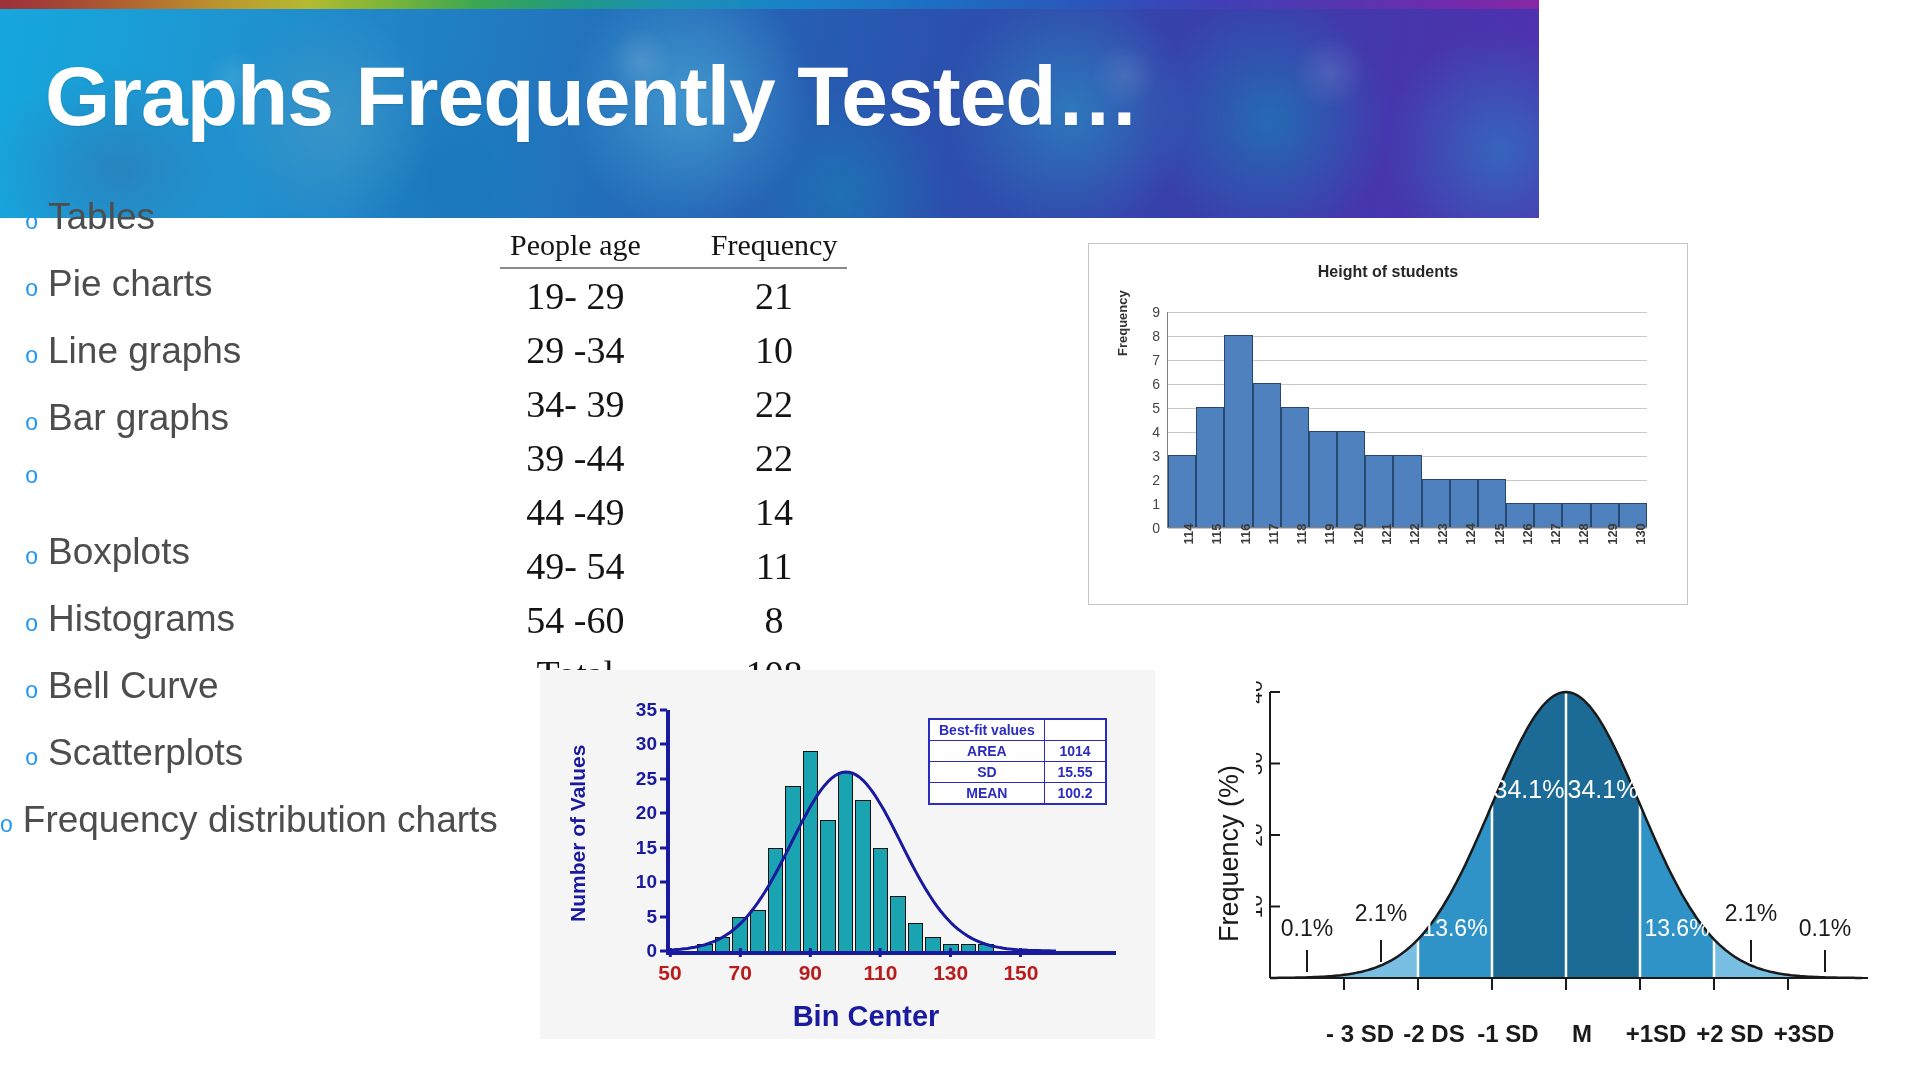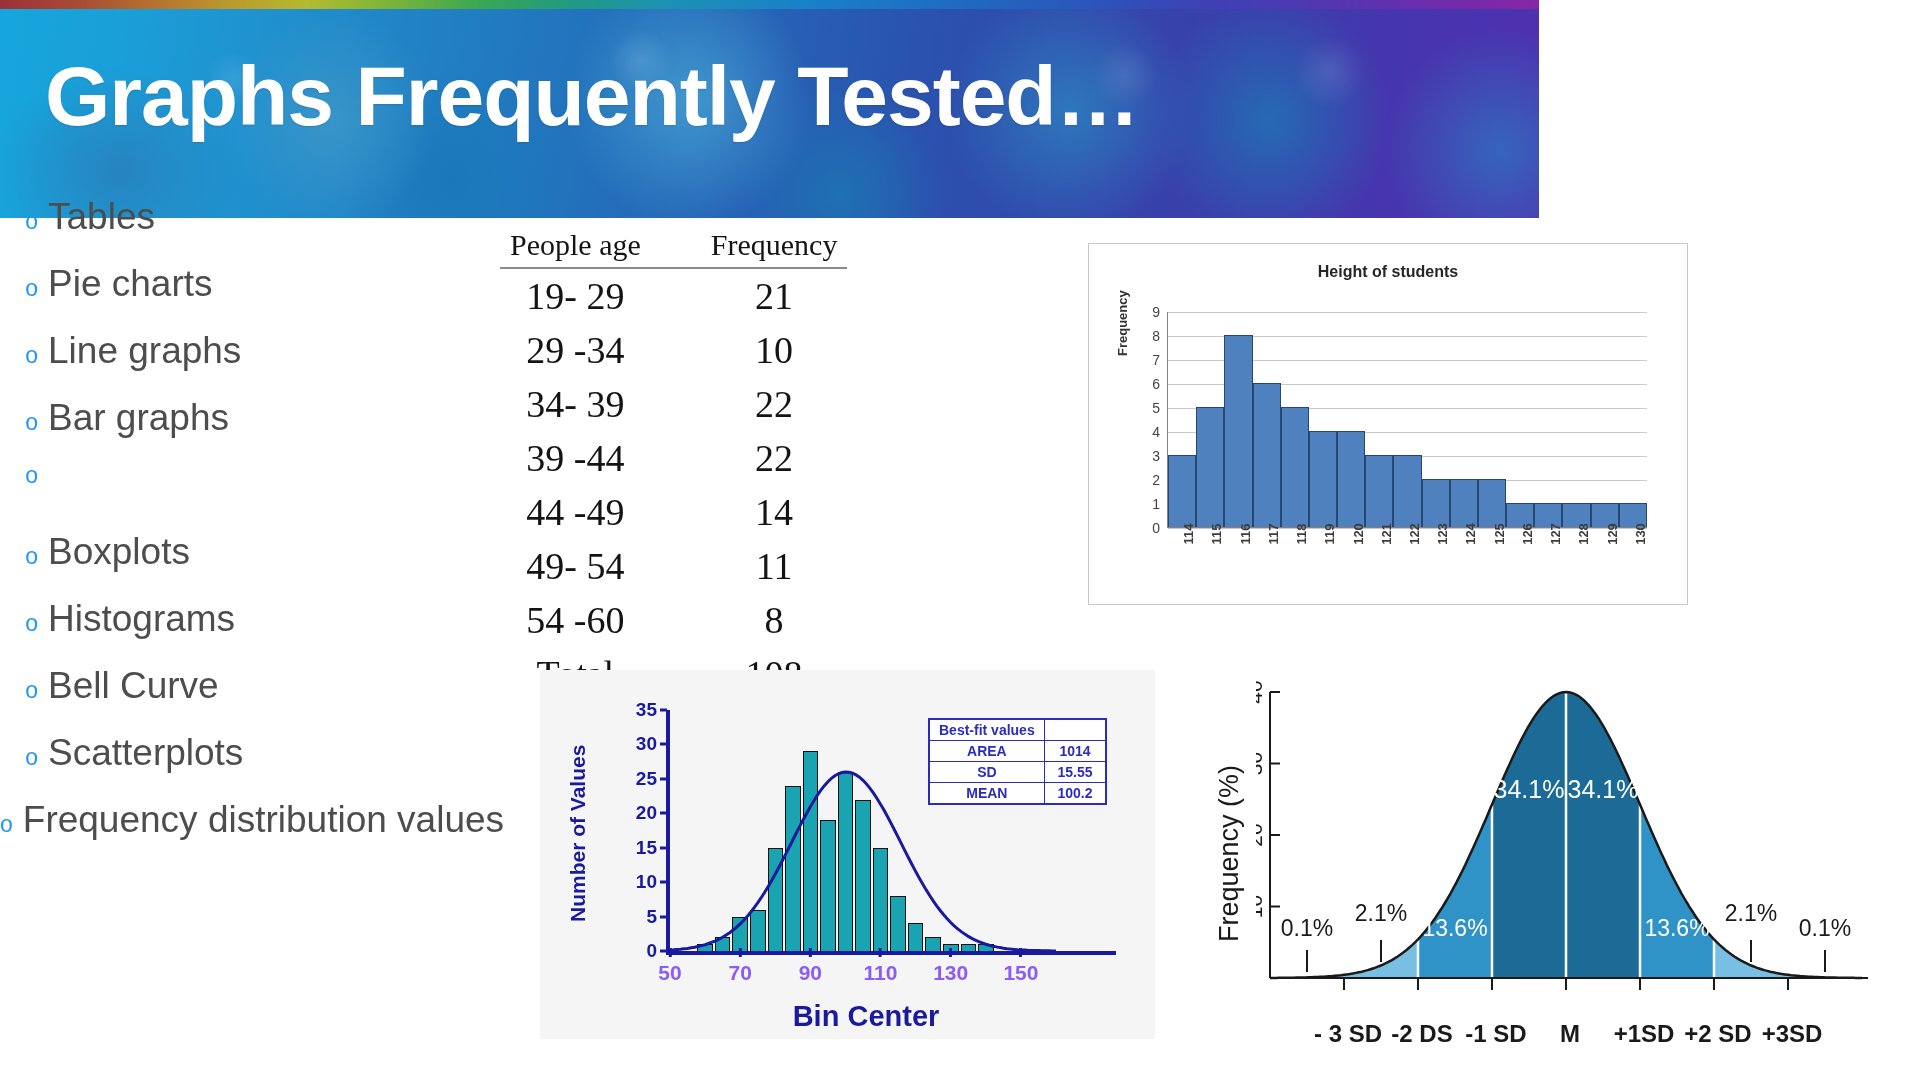--- a/index.html
+++ b/index.html
@@ -209,21 +209,21 @@
     background: #1aa3b0;
     border: 1px solid #111111;
     border-bottom: none;
   }
   .bin-curve { position: absolute; left: 4px; bottom: 4px; width: 386px; height: 241px; }
   .bin-xticks {
     position: absolute; left: 126px; top: 291px;
     width: 450px; height: 30px;
   }
   .bin-xtick {
-    position: absolute; font-size: 21px; font-weight: bold; color: #8b5cf6;
+    position: absolute; font-size: 21px; font-weight: bold; color: #b91c1c;
     transform: translateX(-50%);
   }
   .bin-xtick::before {
     content: ""; position: absolute; left: 50%; top: -13px;
     width: 3px; height: 9px; background: #1a1a9e; transform: translateX(-50%);
   }
   .bin-xlabel {
     position: absolute; left: 126px; top: 330px; width: 400px;
     text-align: center; font-size: 29px; font-weight: bold; color: #1a1a9e;
   }
@@ -246,21 +246,21 @@
     width: 700px; height: 400px;
     background: #ffffff;
   }
   .bell-ylabel {
     position: absolute; left: 14px; top: 270px;
     transform: rotate(-90deg); transform-origin: left top;
     font-size: 27px; color: #1a1a1a; white-space: nowrap;
   }
   .bell-svg { position: absolute; left: 56px; top: 6px; }
   .bell-xlabels {
-    position: absolute; left: 60px; top: 348px; width: 620px; height: 40px;
+    position: absolute; left: 72px; top: 348px; width: 620px; height: 40px;
   }
   .bell-xlabel {
     position: absolute; font-size: 24px; font-weight: bold; color: #1a1a1a;
     transform: translateX(-50%); white-space: nowrap;
   }
 </style>
 </head>
 <body>
 
 <div class="banner">
@@ -301,21 +301,21 @@
     <div class="bullet-row">
       <div class="bullet-marker">o</div>
       <div class="bullet-label">Bell Curve</div>
     </div>
     <div class="bullet-row">
       <div class="bullet-marker">o</div>
       <div class="bullet-label">Scatterplots</div>
     </div>
     <div class="bullet-row">
       <div class="bullet-marker">o</div>
-      <div class="bullet-label">Frequency distribution values</div>
+      <div class="bullet-label">Frequency distribution charts</div>
     </div>
   </div>
 
 <div class="freq-table">
   <table>
     <thead>
       <tr>
         <th class="age-col">People age</th>
         <th>Frequency</th>
       </tr>

